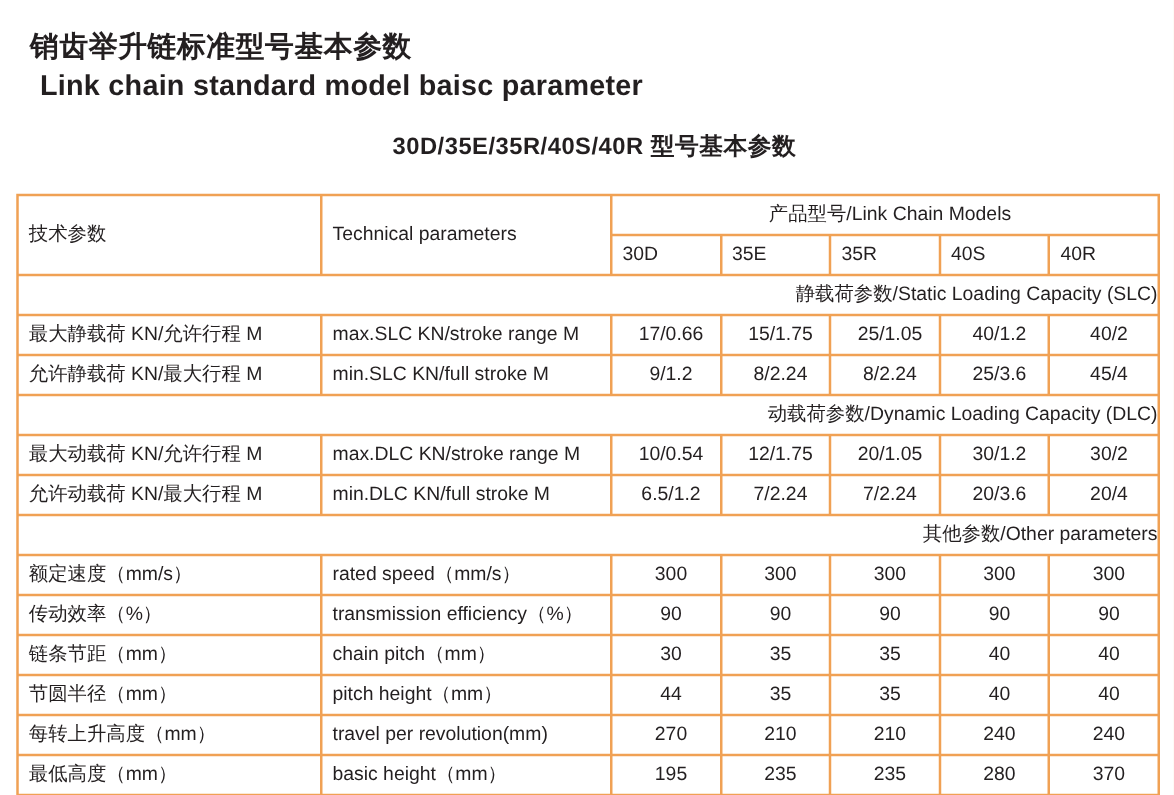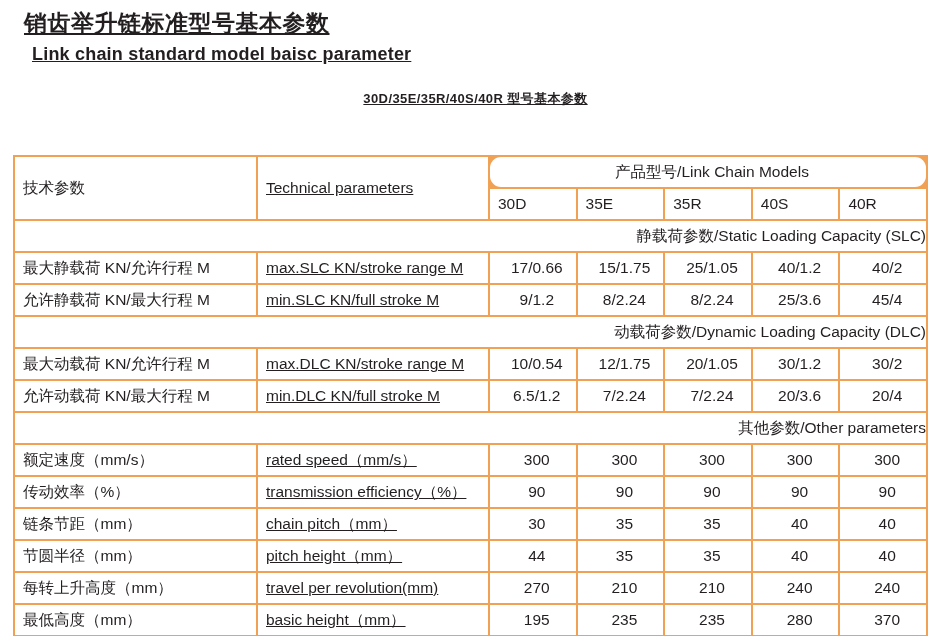--- a/index.html
+++ b/index.html
@@ -11,44 +11,43 @@
     width: 939px;
     height: 636px;
     overflow: hidden;
     font-family: "Liberation Sans", "DejaVu Sans", sans-serif;
     color: #231f20;
     position: relative;
   }
 
   
   .titles {
-    padding: 8px 0 0 24px;
-    text-decoration: underline;
+    padding: 22px 0 0 24px;
   }
   .title-cn {
     font-size: 23px;
     font-weight: bold;
     letter-spacing: 0.5px;
     line-height: 30px;
     color: #231f20;
     white-space: nowrap;
   }
   .title-en {
-    font-size: 18px;
+    font-size: 23px;
     font-weight: bold;
     line-height: 32px;
     padding-left: 8px;
     letter-spacing: 0.2px;
     color: #231f20;
     white-space: nowrap;
   }
   .subtitle {
     margin-top: 20px;
     text-align: center;
-    font-size: 13px;
+    font-size: 19px;
     font-weight: bold;
     letter-spacing: 0.4px;
     color: #231f20;
     padding-right: 12px;
   }
 
   
   .table-wrap {
     position: absolute;
     left: 13px;
@@ -80,21 +79,20 @@
     font-size: 16px;
   }
   td.hd-top {
     height: 62px;
     margin-left: 47px;
   }
   td.hd-models-title {
     text-align: center;
     padding: 0;
     height: 32px;
-    border-radius: 11px;
   }
   td.hd-model-name {
     text-align: left;
     padding: 0;
     height: 28px;
   }
   
   td.section {
     background: #c3c3c3;
     color: #231f20;
@@ -102,21 +100,21 @@
     font-size: 15.5px;
     padding-left: 8px;
     text-align: right;
   }
   
   td.val {
     text-align: center;
     padding: 0;
   }
   td.param-cn { width: 233px; }
-  td.param-en { width: 222px; text-decoration: underline; }
+  td.param-en { width: 222px; }
   td.m0, td.m1, td.m2, td.m3, td.m4 { width: 88px; }
 </style>
 </head>
 <body>
 
 <div class="titles">
   <div class="title-cn">销齿举升链标准型号基本参数</div>
   <div class="title-en">Link chain standard model baisc parameter</div>
   <div class="subtitle">30D/35E/35R/40S/40R 型号基本参数</div>
 </div>

